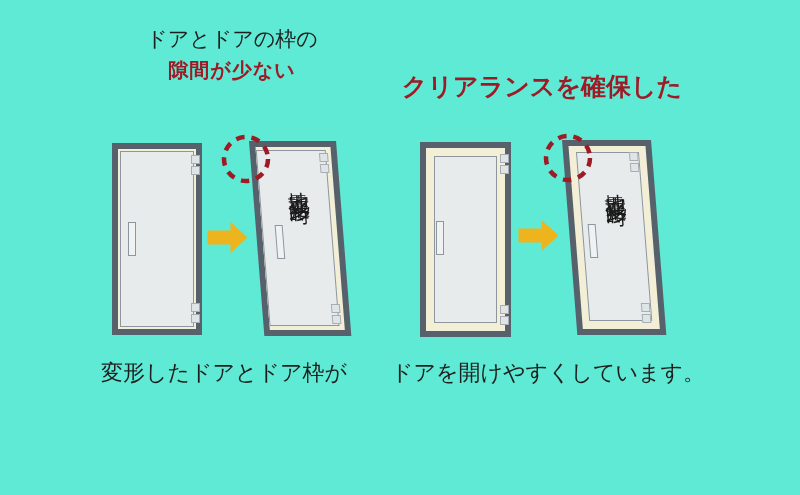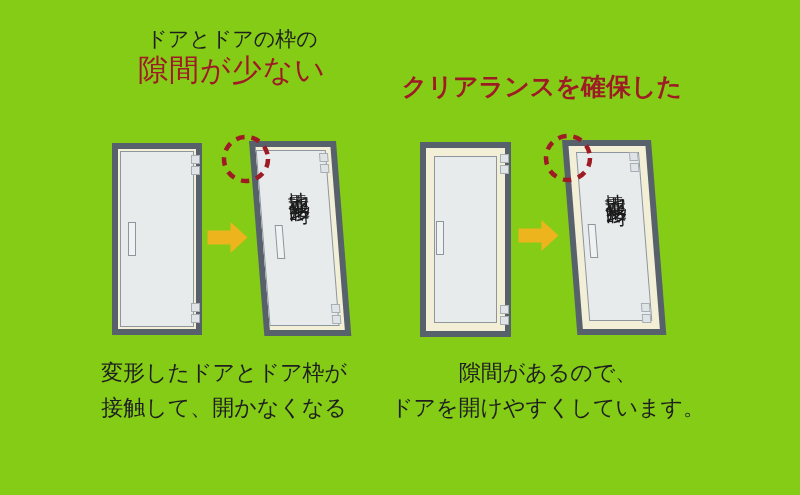--- a/index.html
+++ b/index.html
@@ -1,25 +1,25 @@
 <!DOCTYPE html>
 <html><head>
 <meta charset="utf-8">
 <style>
   html,body{margin:0;padding:0;background:#ffffff;}
   .stage{
-    position:relative;width:800px;height:495px;background:#84cc16;overflow:hidden;
+    position:relative;width:800px;height:495px;background:#5eead4;overflow:hidden;
     font-family:"Liberation Serif","DejaVu Serif",serif;color:#1e1e1e;
   }
   
   .title,.caption{position:absolute;text-align:center;}
   .title-left{left:57px;top:26px;width:350px;}
   .title-right{left:382px;top:44px;width:320px;margin-top:27px;}
   .t-sm{font-size:21px;line-height:26px;color:#1e1e1e;}
-  .t-red-lg{font-size:30px;line-height:36px;color:#9e1b26;font-weight:400;letter-spacing:1px;}
+  .t-red-lg{font-size:20px;line-height:36px;color:#9e1b26;font-weight:700;letter-spacing:1px;}
   .t-md{font-size:22px;line-height:28px;color:#1e1e1e;}
   .t-red-md{font-size:25px;line-height:31px;color:#9e1b26;font-weight:600;}
   .caption{font-size:22px;line-height:35px;color:#1e1e1e;}
   .caption-left{left:49px;top:355px;width:350px;}
   .caption-right{left:383px;top:355px;width:330px;}
   
   .door{position:absolute;background:#57616b;}
   .door .gap{position:absolute;inset:6px;background:#f3eed6;}
   .door .panel{
     position:absolute;background:#e8ebec;border:1px solid #8d969d;
@@ -91,21 +91,20 @@
     <div class="hinge p3"></div>
     <div class="hinge p4"></div>
   </div>
 
   <svg class="hl-circle hl-left" viewBox="0 0 52 52">
     <circle cx="26" cy="26" r="22" fill="none" stroke="#9e1b26" stroke-width="4.5" stroke-dasharray="8.5 7"></circle>
   </svg>
 
   <div class="caption caption-left">
     <div>変形したドアとドア枠が</div>
-    <div>接触して、開かなくなる</div>
   </div>
 
   <div class="title title-right">
     <div class="t-red-md">クリアランスを確保した</div>
   </div>
 
   <div class="door resist upright" style="left:420px;top:142px;width:91px;height:195px;">
     <div class="gap"></div>
     <div class="panel"></div>
     <div class="handle"></div>
@@ -129,17 +128,16 @@
     <div class="hinge p2"></div>
     <div class="hinge p3"></div>
     <div class="hinge p4"></div>
   </div>
 
   <svg class="hl-circle hl-right" viewBox="0 0 52 52">
     <circle cx="26" cy="26" r="22" fill="none" stroke="#9e1b26" stroke-width="4.5" stroke-dasharray="8.5 7"></circle>
   </svg>
 
   <div class="caption caption-right">
-    <div>隙間があるので、</div>
     <div>ドアを開けやすくしています。</div>
   </div>
 
 </div>
 
 </body></html>

